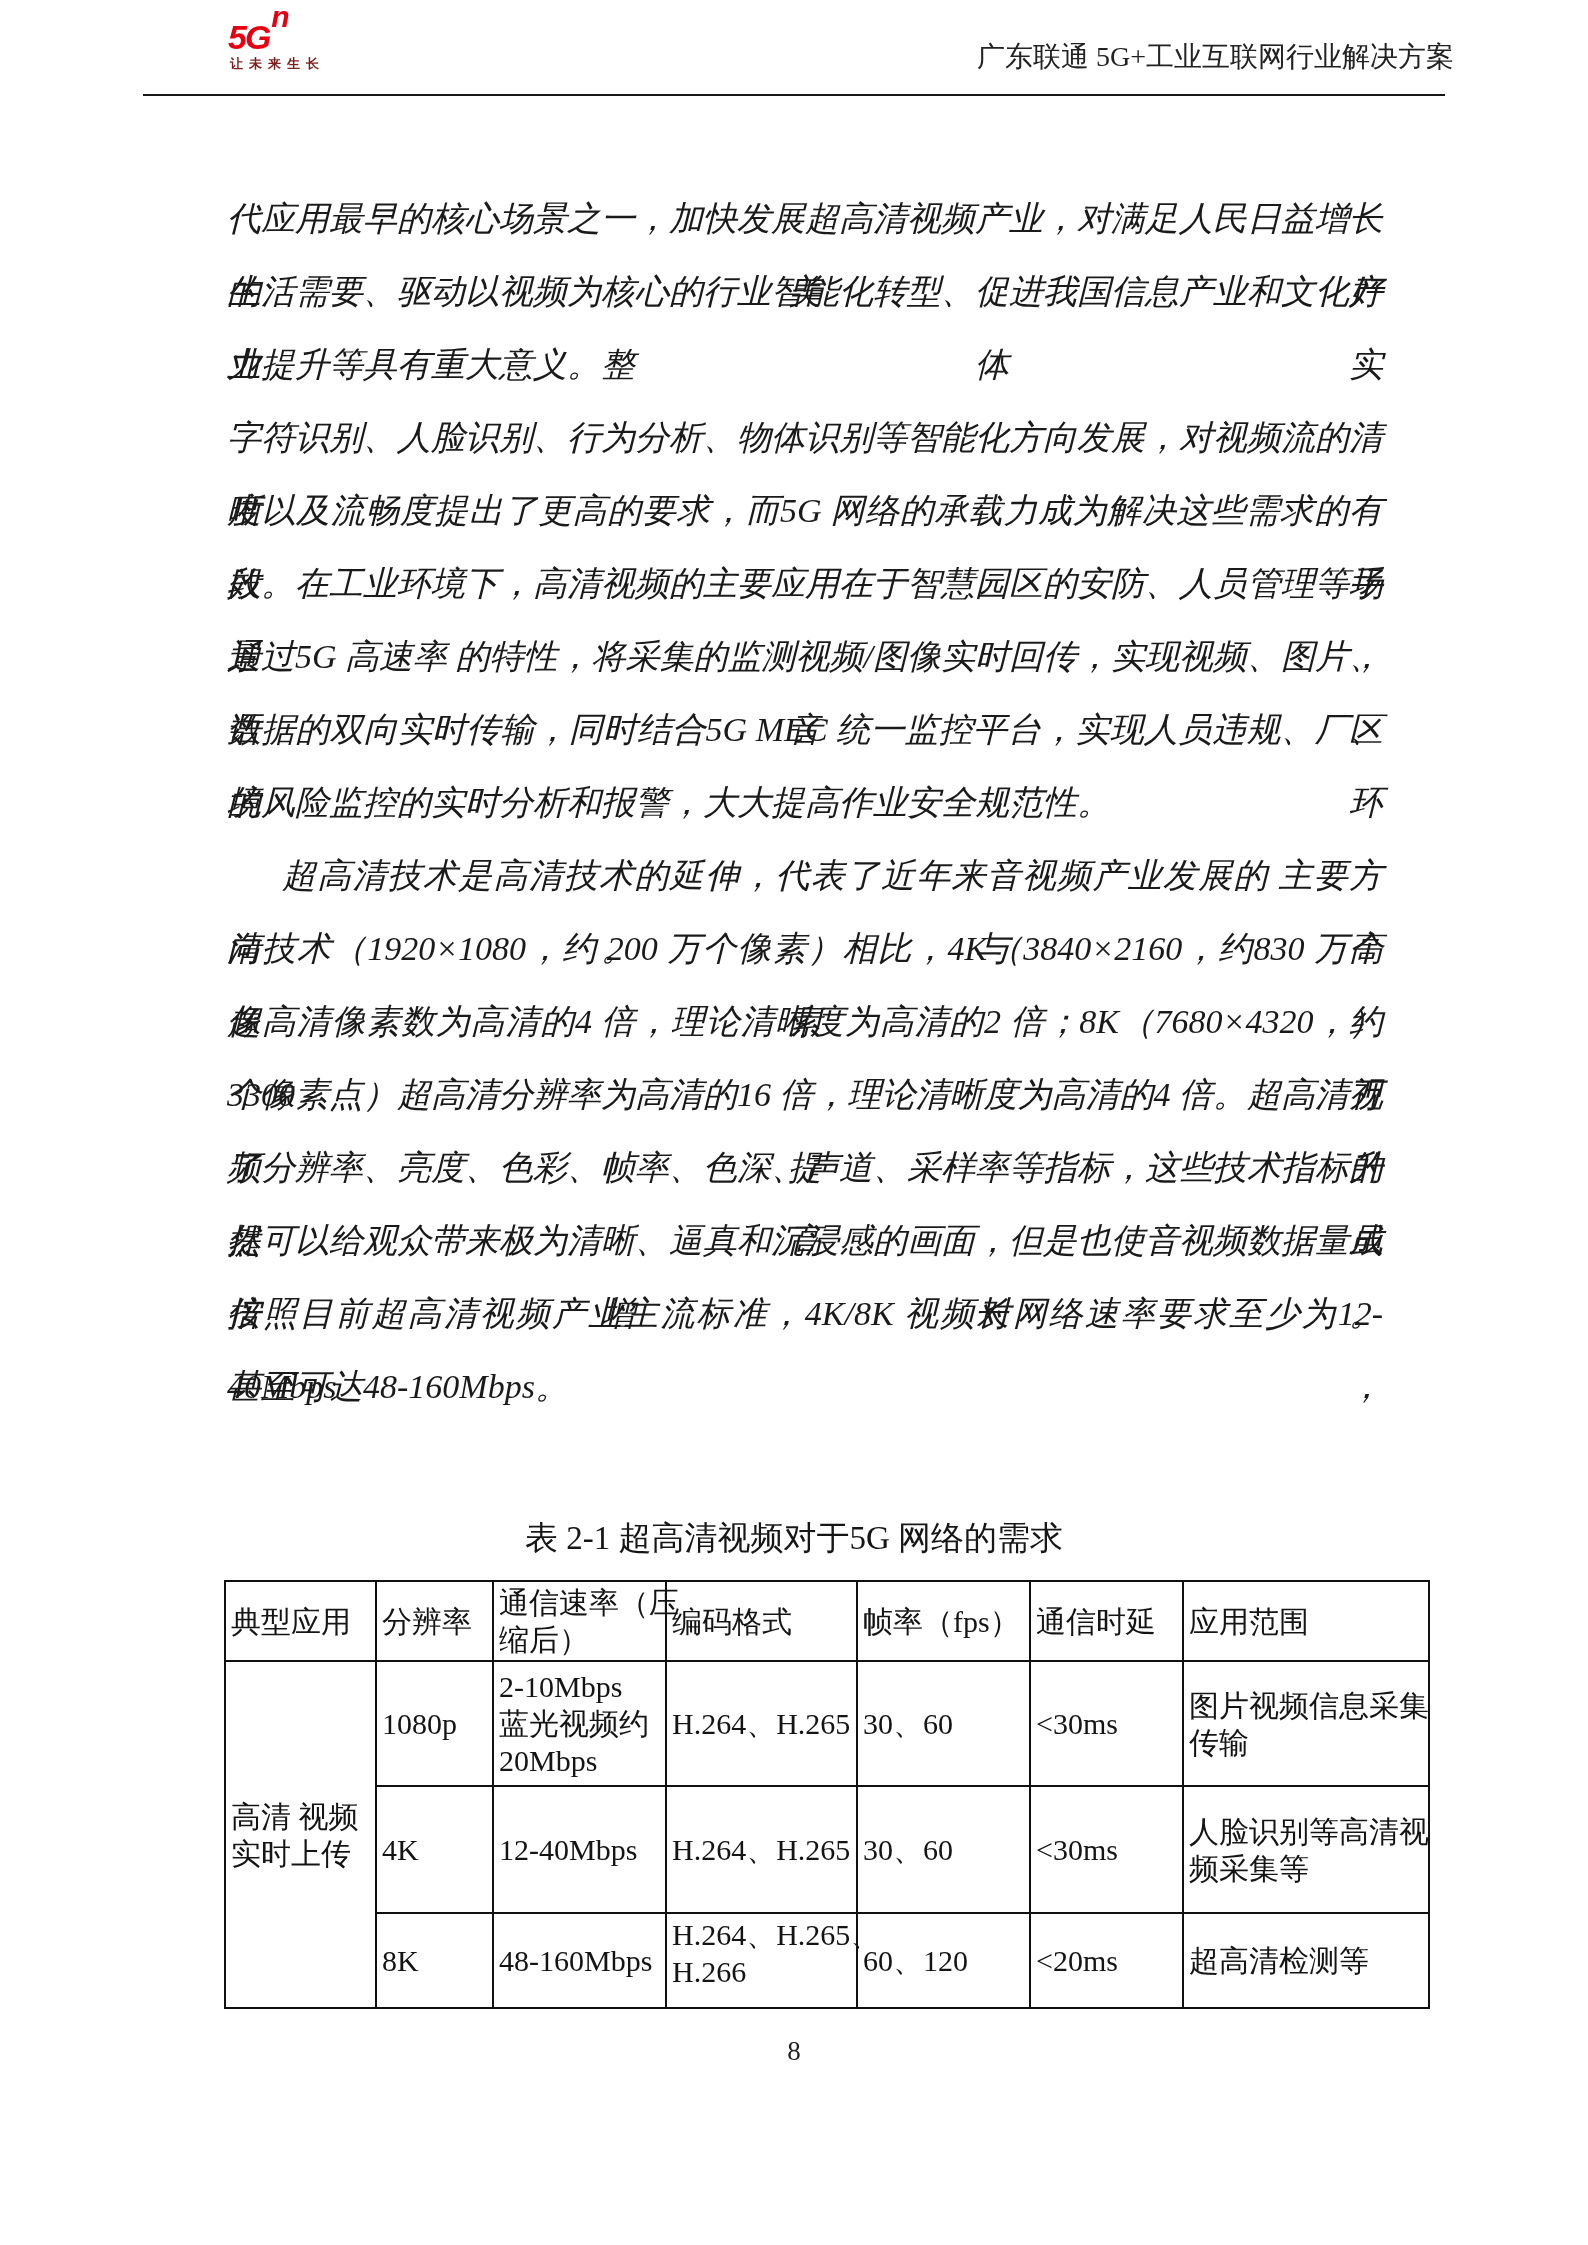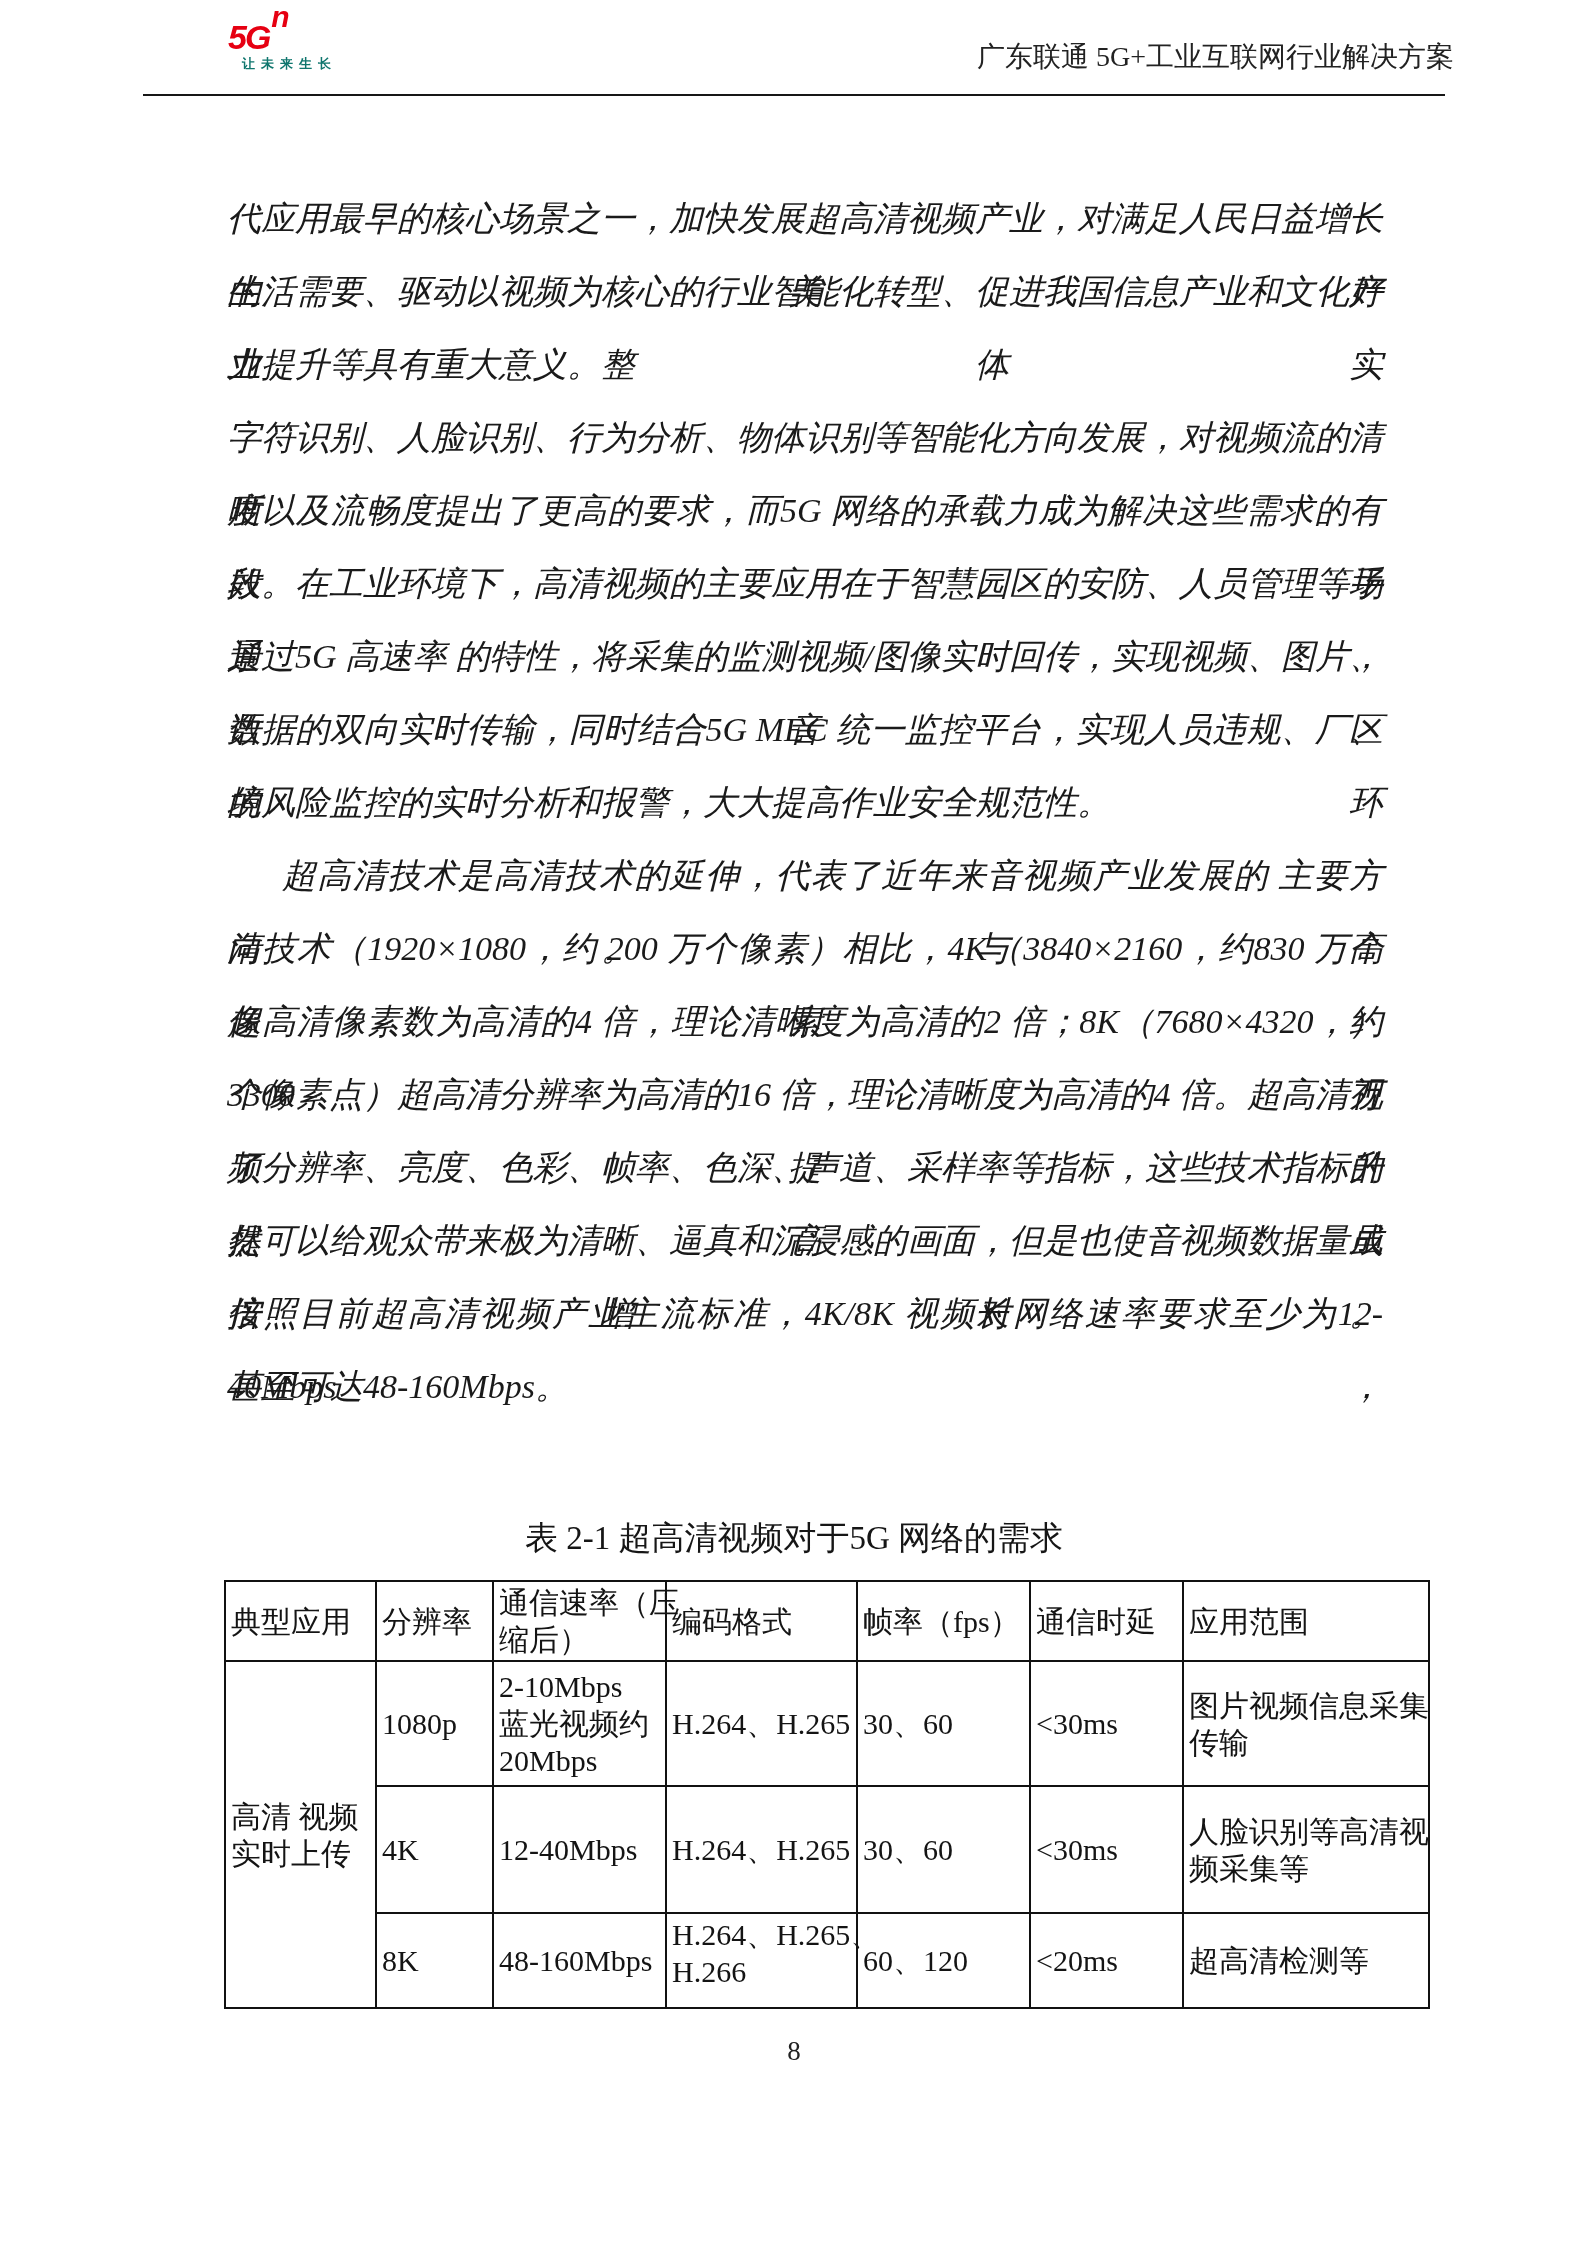--- a/index.html
+++ b/index.html
@@ -31,25 +31,25 @@
     font-size:30px;
     font-weight:bold;
     font-style:italic;
     color:#e60012;
     position:relative;
     top:-22px;
     left:2px;
   }
   .logo-tagline{
     margin-top:3px;
-    margin-left:14px;
+    margin-left:2px;
     font-size:13px;
     font-weight:bold;
     letter-spacing:6px;
-    color:#0f766e;
+    color:#7f1d1d;
   }
   .doc-title{
     position:absolute;
     top:38px;
     right:134px;
     font-size:28px;
     color:#222222;
     white-space:nowrap;
   }
   .header-rule{

